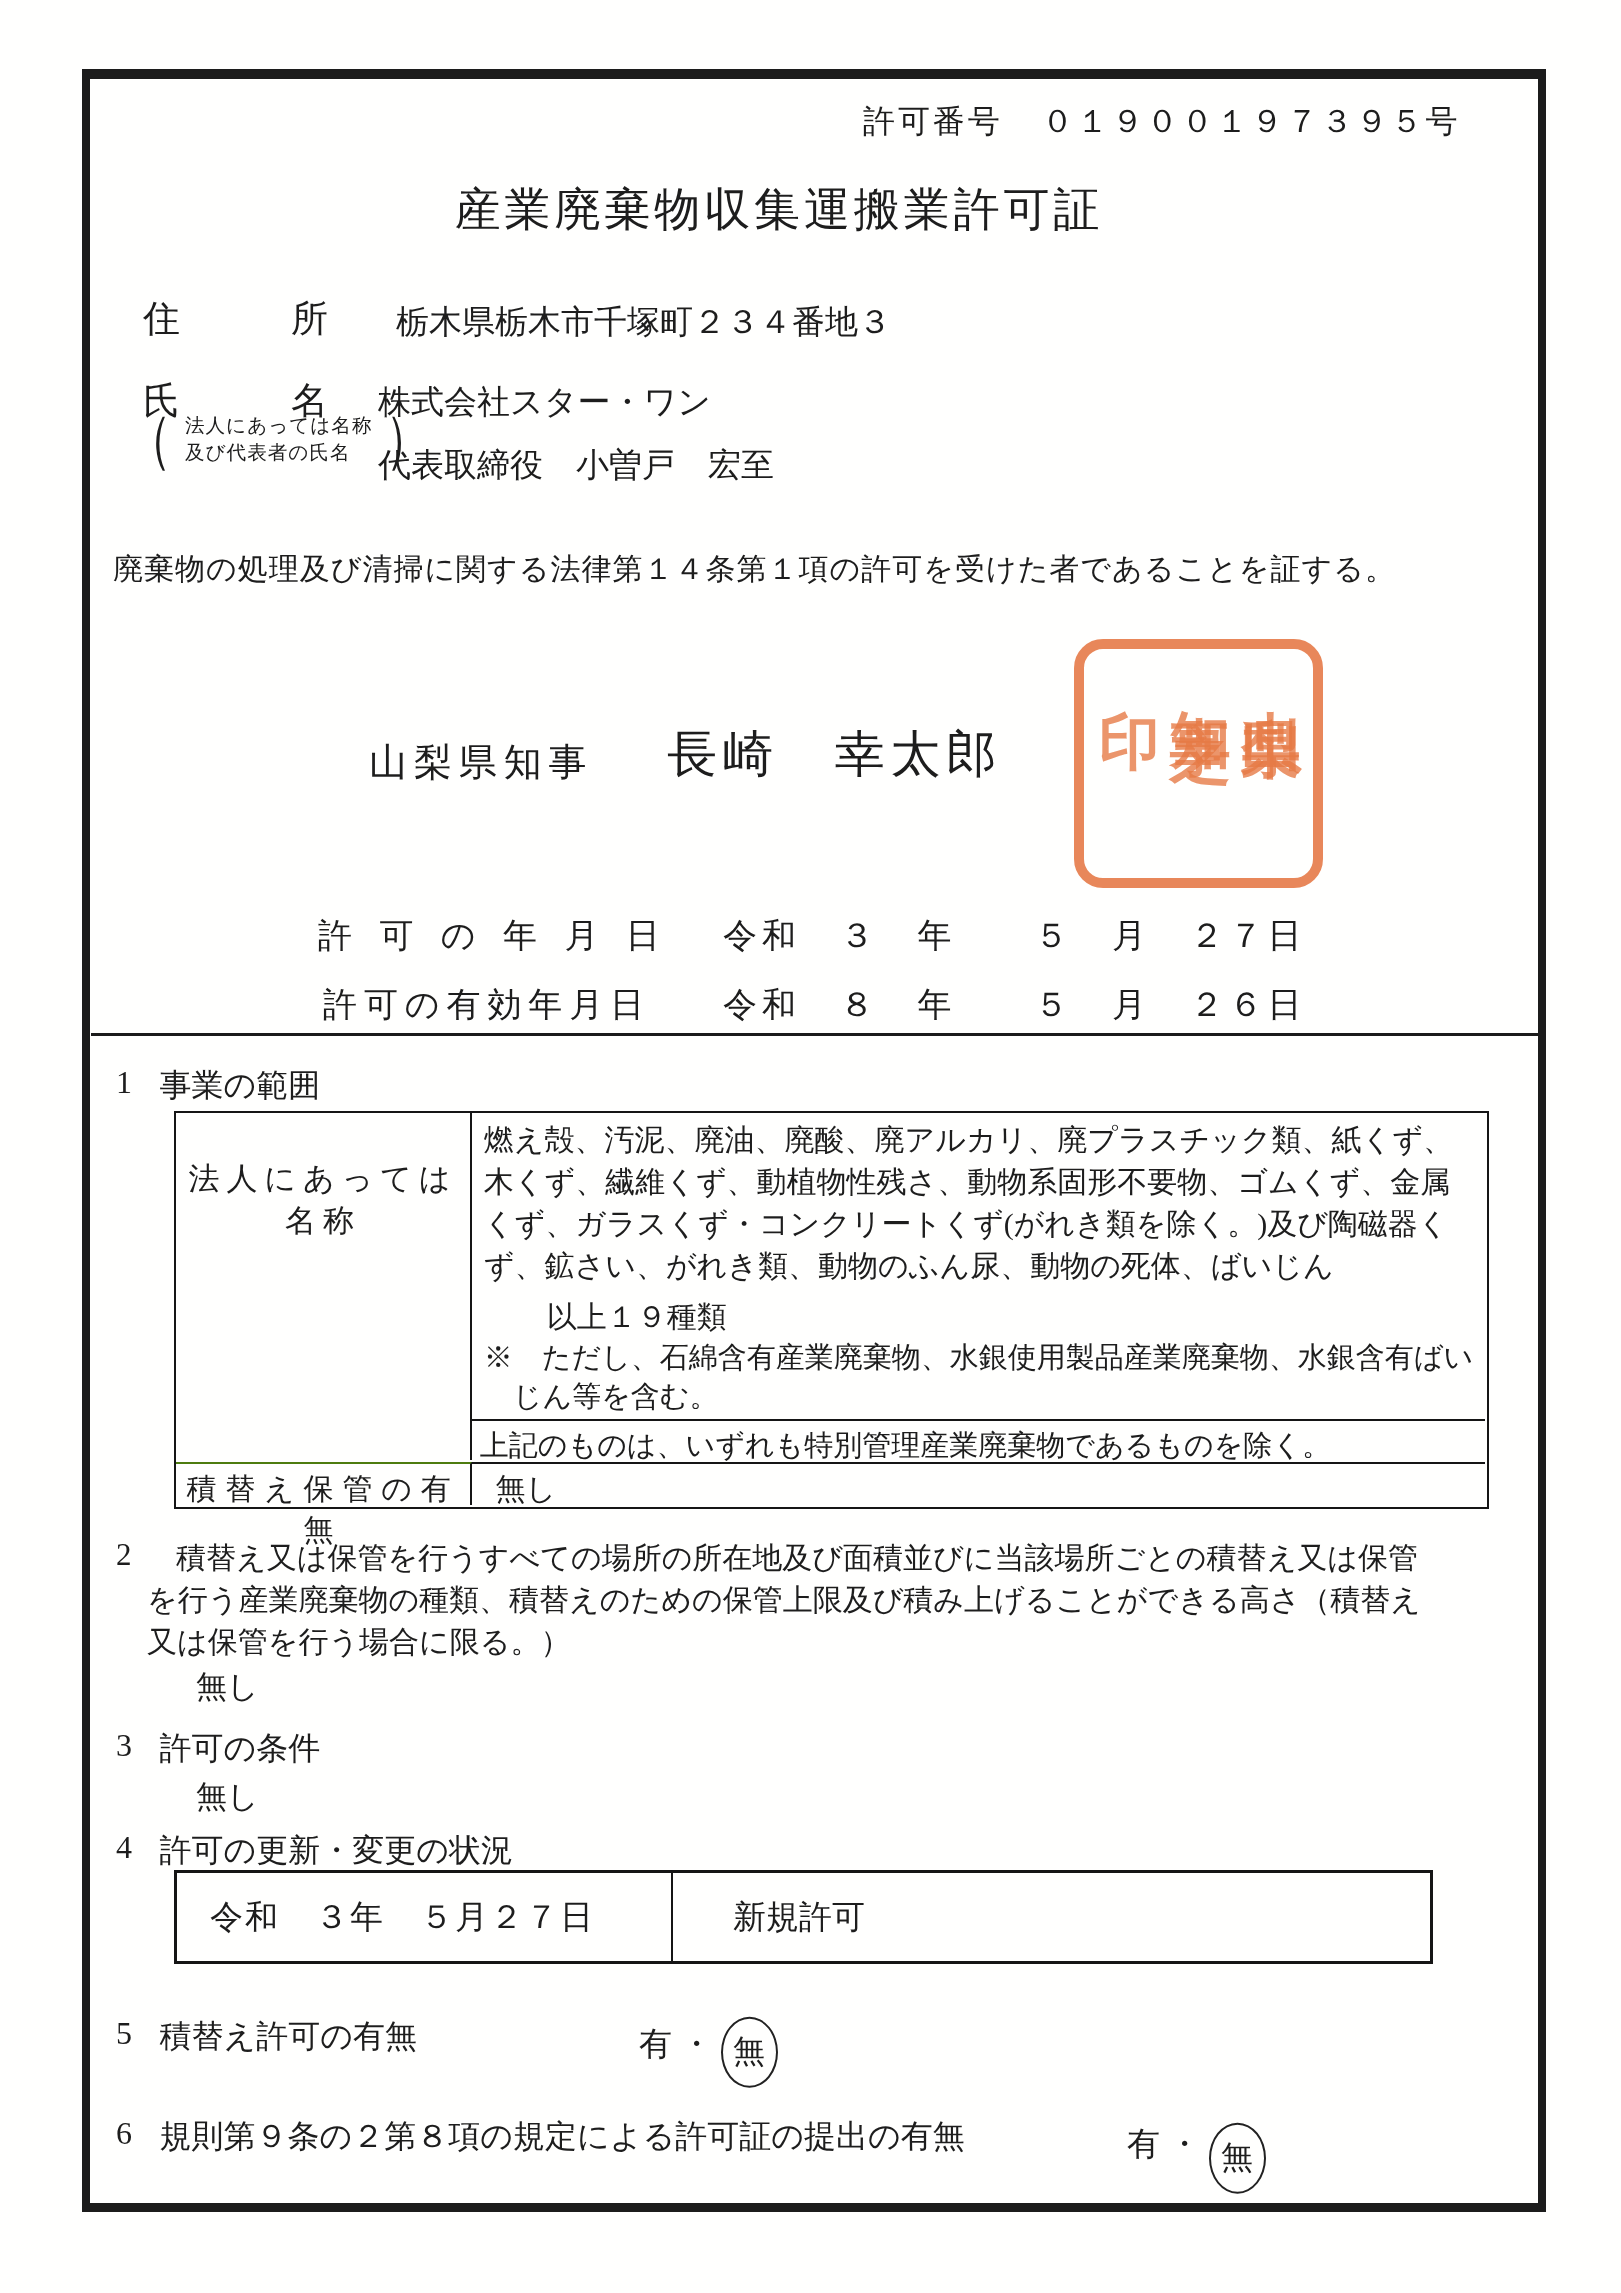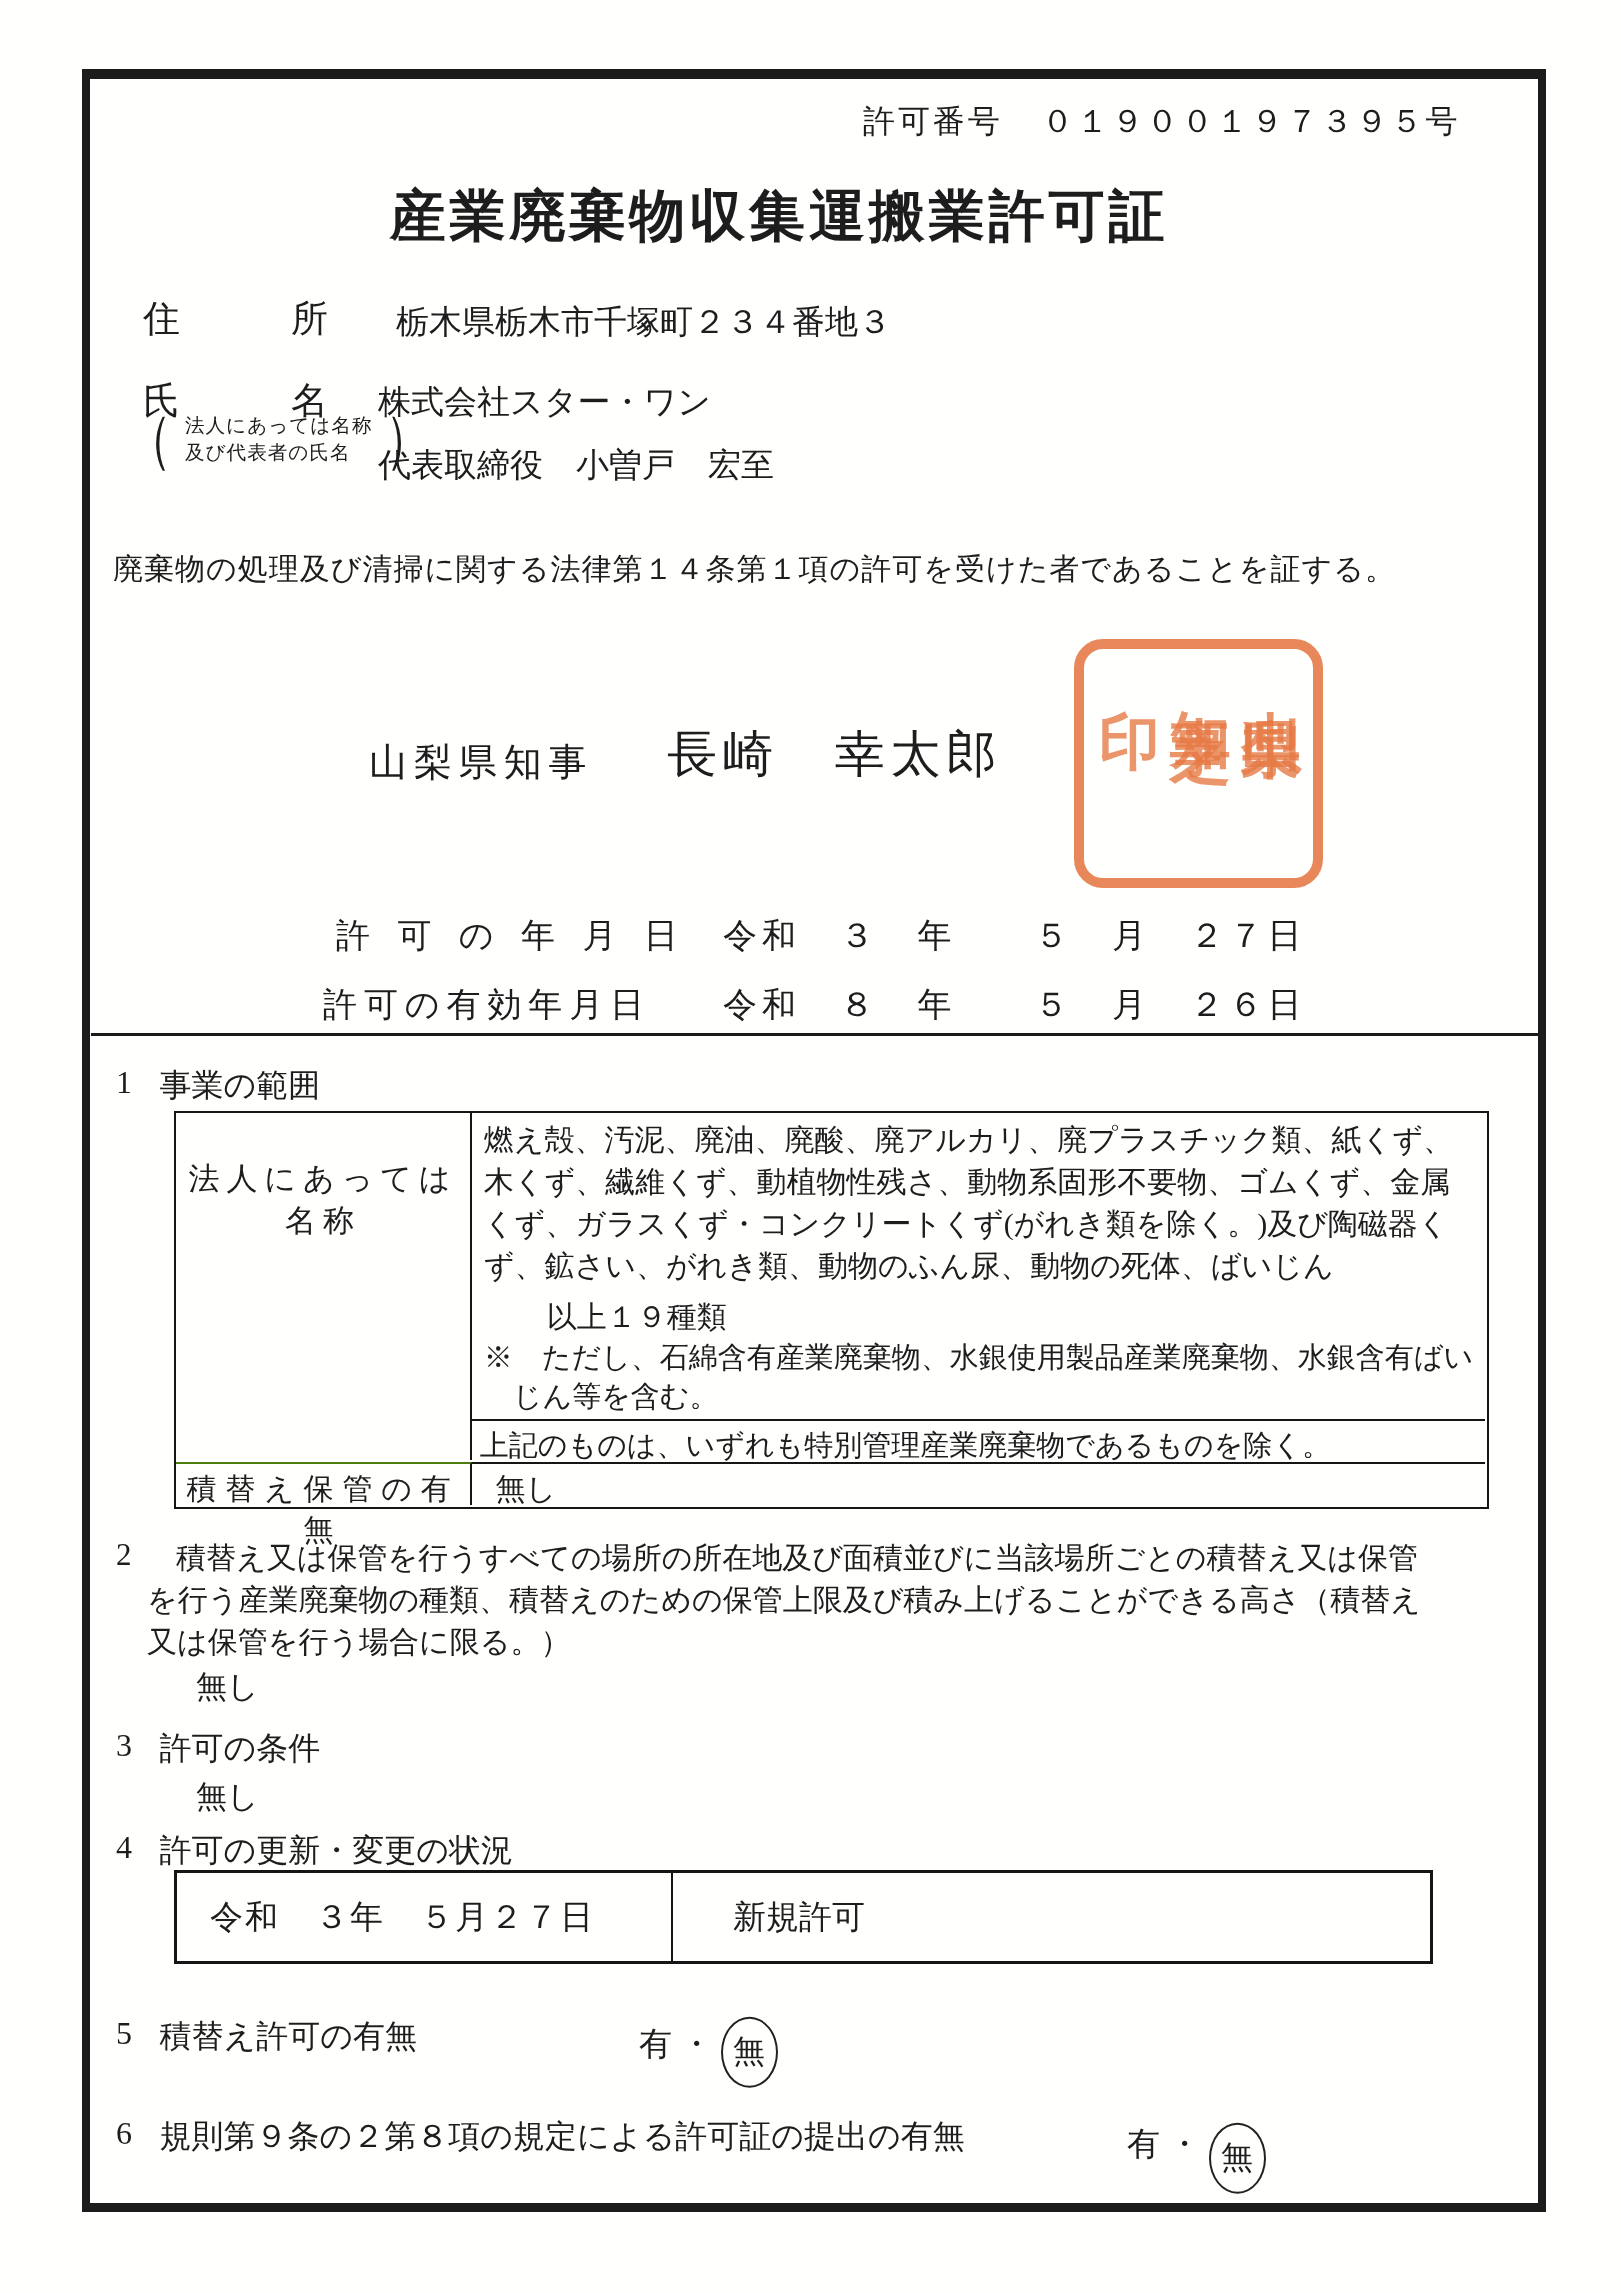--- a/index.html
+++ b/index.html
@@ -11,21 +11,21 @@
     color:#1d1d1d; overflow:hidden;
   }
   .abs { position:absolute; }
   .frame {
     position:absolute; left:82px; top:69px; width:1464px; height:2143px;
     border:8.8px solid #1c1c1c; border-top-width:10.8px; border-bottom-width:9.8px;
     pointer-events:none;
   }
   .permit-no { top:100px; left:863px; display:flex; gap:39px; font-size:32px; letter-spacing:2.9px; }
   .doc-title { top:179px; left:49px; width:1460px; text-align:center;
-    font-size:56px; font-weight:bold; letter-spacing:3.9px; }
+    font-size:46px; font-weight:normal; letter-spacing:3.9px; }
   .field-label { font-size:37px; }
   .field-value { font-size:33px; }
   .addr-label { left:143px; top:294px; }
   .addr-value { left:396px; top:300px;text-align:right; }
   .name-label { left:143px; top:376px; }
   .name-value { left:378px; top:380px; }
   .paren-note { left:118px; top:408px; display:flex; align-items:center; }
   .paren { font-size:63px; font-weight:300; line-height:63px; transform:scaleX(.7); }
   .paren-lines { display:flex; flex-direction:column; padding:0 3.9px; }
   .paren-lines span { font-size:19.6px; line-height:26.5px; letter-spacing:1px; }
@@ -35,21 +35,21 @@
   .issuer-name { left:667px; top:721px; font-size:50px; letter-spacing:5.9px; z-index:3; }
   .seal {
     left:1074px; top:639px; width:249px; height:249px; z-index:2;
     border:10.8px solid rgba(228,111,57,.88); border-radius:29px;
     display:flex; flex-direction:row-reverse; justify-content:space-around;
     padding:11.8px 9.8px; opacity:.95;
   }
   .seal-col { writing-mode:vertical-rl; text-orientation:upright;
     font-size:61px; font-weight:bold; color:rgba(229,115,60,.8);
     letter-spacing:5.9px; line-height:71px; filter:blur(0.4px); }
-  .date-label6 { left:336px; top:913px; font-size:34px; letter-spacing:27.4px; }
+  .date-label6 { left:318px; top:913px; font-size:34px; letter-spacing:27.4px; }
   .date-label8 { left:323px; top:982px; font-size:34px; letter-spacing:6.9px; }
   .date-value { left:723px; font-size:34px; letter-spacing:4.9px; }
   .divider { left:91px; top:1033px; width:1447px; height:2.9px; background:#1b1b1b; }
   .sec-head { display:flex; gap:27.4px; font-size:32px; }
   .sec-num { }
   .pre { white-space:pre-wrap; }
   .table1 { left:174px; top:1111px; width:1315px; height:398px; border:2.9px solid #151515; }
   .t1 { position:absolute; }
   .t1-left-top { left:0; top:0; width:296px; height:347px; border-right:2px solid #151515;
      text-align:center; padding-top:45px; font-size:31px; letter-spacing:6.9px; }

